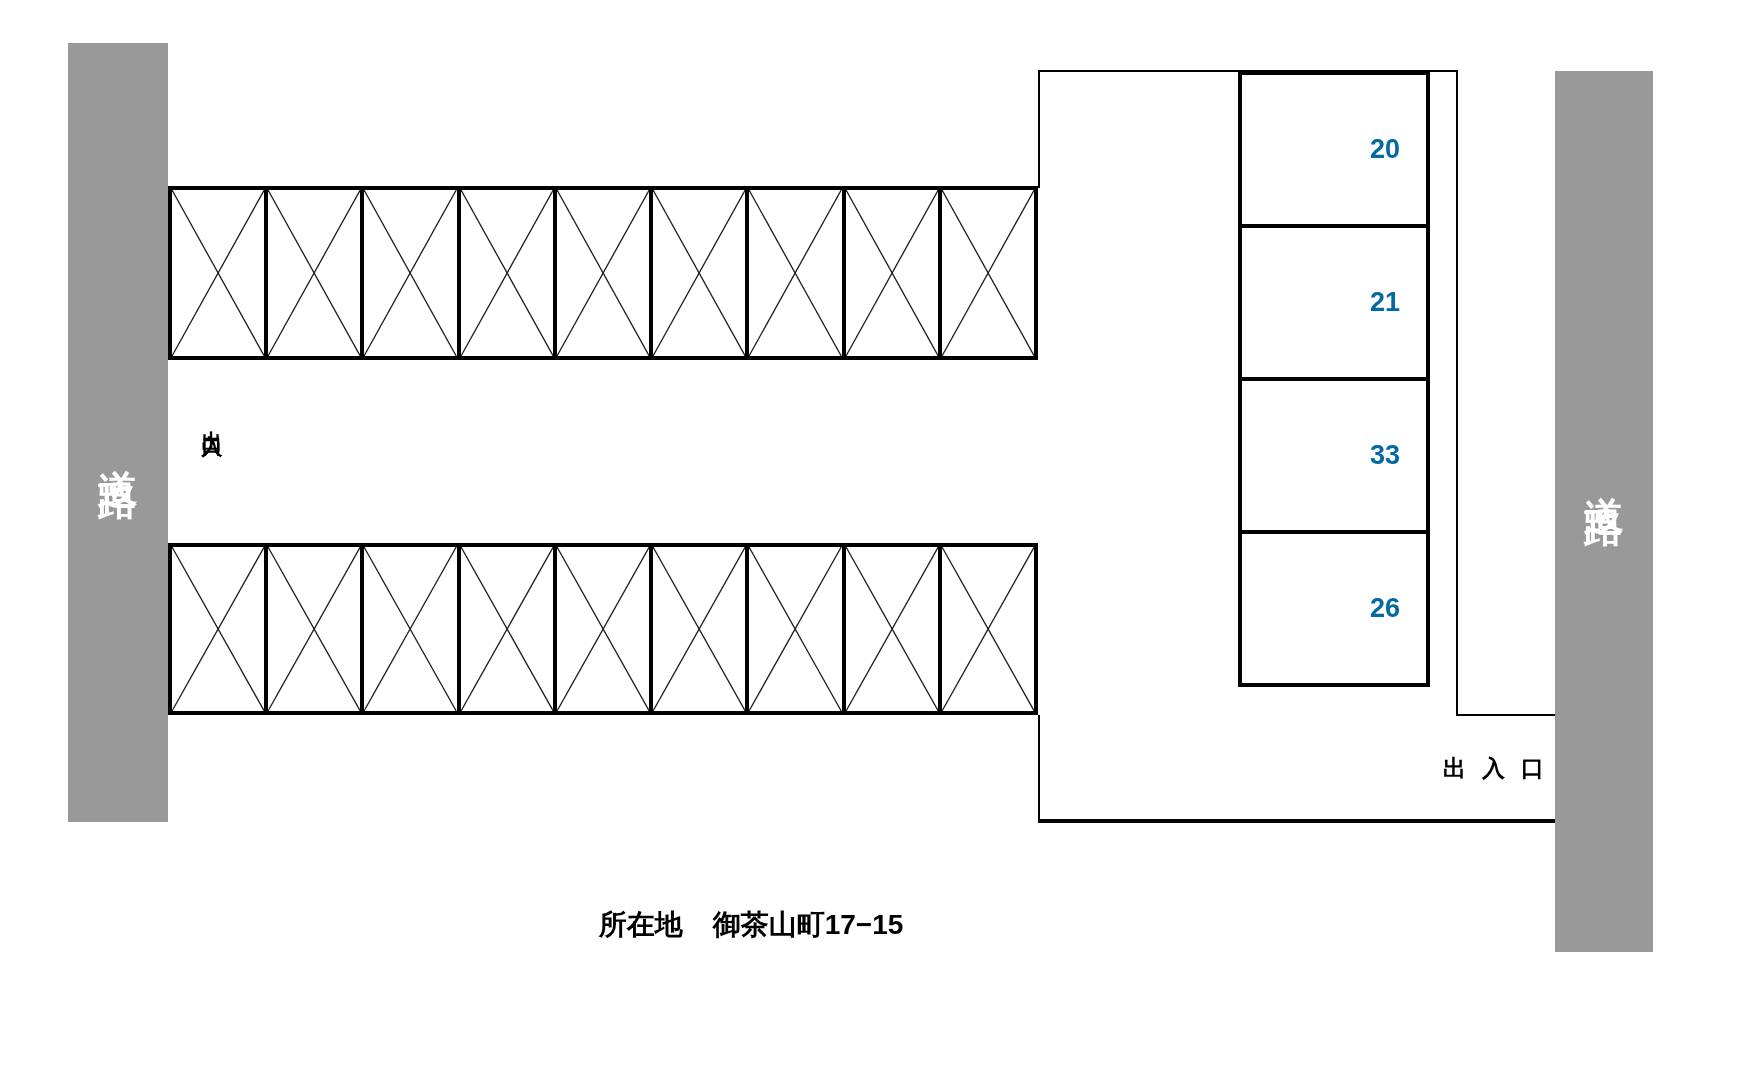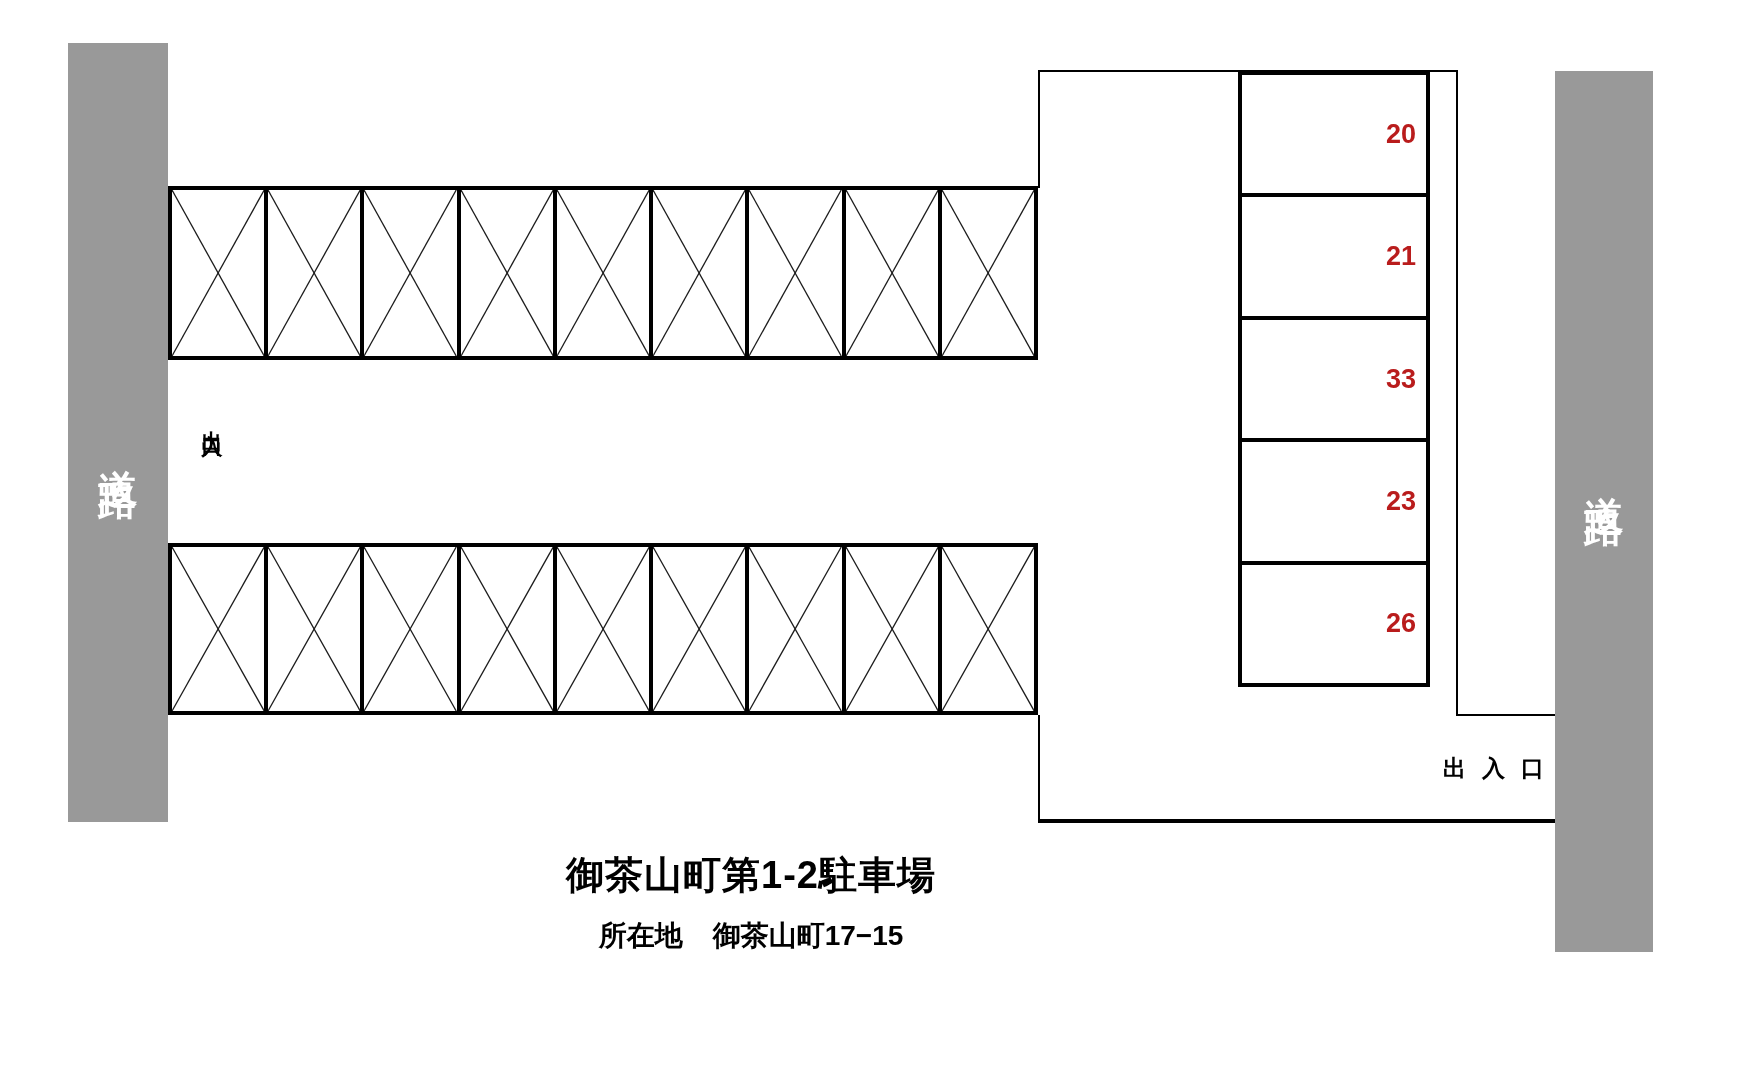--- a/index.html
+++ b/index.html
@@ -57,24 +57,24 @@
     display: flex;
     flex-direction: column;
     background: #ffffff;
   }
   .numcell {
     flex: 1 1 0;
     border-bottom: 4px solid #000000;
     display: flex;
     align-items: center;
     justify-content: flex-end;
-    padding-right: 10px;
+    padding-right: 26px;
     font-size: 27px;
     font-weight: bold;
-    color: #b91c1c;
+    color: #0369a1;
   }
   .numcell:last-child { border-bottom: none; }
 
   
   .seg { position: absolute; background: #000000; }
   .seg-top        { left: 1038px; top: 70px;  width: 420px; height: 2px; }
   .seg-left-upper { left: 1038px; top: 70px;  width: 2px;   height: 118px; }
   .seg-right      { left: 1456px; top: 70px;  width: 2px;   height: 646px; }
   .seg-step       { left: 1456px; top: 714px; width: 99px;  height: 2px; }
   .seg-left-lower { left: 1038px; top: 715px; width: 2px;   height: 106px; }
@@ -114,21 +114,20 @@
   }
   .subtitle {
     position: absolute;
     left: 401px; top: 906px; width: 700px;
     display: flex;
     justify-content: center;
     gap: 30px;
     font-size: 28px;
     font-weight: bold;
     color: #000000;
-    margin-top: 11px;
   }
 </style>
 </head>
 <body>
 
 <div class="stage">
 
   <div class="road road-left">
     <div class="road-label">道路</div>
   </div>
@@ -253,38 +252,34 @@
 
   <div class="numcol">
     <div class="numcell">
         <span>20</span>
       </div>
     <div class="numcell">
         <span>21</span>
       </div>
     <div class="numcell">
         <span>33</span>
-      </div>
-    <div class="numcell">
-        <span>23</span>
       </div>
     <div class="numcell">
         <span>26</span>
       </div>
   </div>
 
   <div class="seg seg-top"></div>
   <div class="seg seg-left-upper"></div>
   <div class="seg seg-right"></div>
   <div class="seg seg-step"></div>
   <div class="seg seg-left-lower"></div>
   <div class="seg seg-bottom"></div>
 
   <div class="entrance-left">出入口</div>
   <div class="entrance-right">出入口</div>
 
-  <div class="title">御茶山町第1-2駐車場</div>
   <div class="subtitle">
     <span>所在地</span>
     <span>御茶山町17−15</span>
   </div>
 
 </div>
 
 </body></html>

